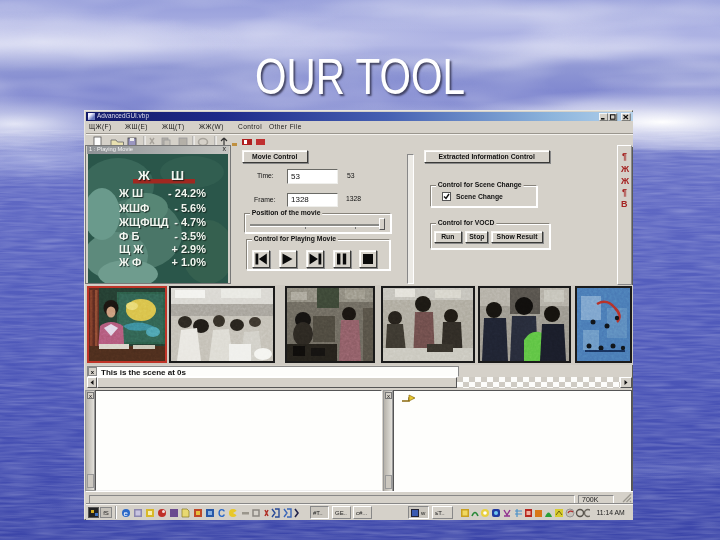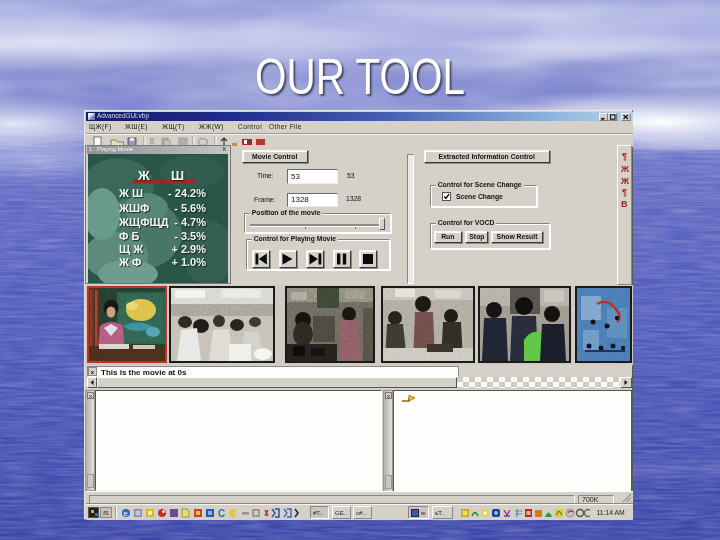--- a/index.html
+++ b/index.html
@@ -363,21 +363,21 @@
             <circle cx="36" cy="58" r="2.5"></circle>
             <circle cx="46" cy="60" r="2.2"></circle>
         </g>
         <rect x="8" y="62" width="40" height="2" fill="#16305a"></rect>
         <rect width="53" height="73" filter="url(#gr)" opacity=".3" style="mix-blend-mode:overlay"></rect>
       </svg>
     </div>
   </div>
   <div id="label0">
       <span style="position:absolute;left:0px;top:0px;width:9px;height:9px;background:#d5d1c9;border:1px solid #888;font-size:6px;line-height:8px;text-align:center;color:#111;">x</span>
-      <i style="left:13px;transform:scale(1);">This is the movie at 0s</i>
+      <i style="left:13px;transform:scale(1);">This is the scene at 0s</i>
     </div>
   <div id="hscroll">
     <div style="position:absolute;left:0;top:0;width:10px;height:11px;background:#d5d1c9;border:1px solid;border-color:#fff #555 #555 #fff;">
       <svg width="8" height="9">
           <path d="M5.5 2 L2.5 4.5 L5.5 7 Z" fill="#111"></path>
         </svg>
     </div>
     <div style="position:absolute;left:10px;top:0;width:360px;height:11px;background:#d5d1c9;border:1px solid;border-color:#fff #555 #555 #fff;"></div>
     <div style="position:absolute;left:370px;top:0;width:163px;height:11px;background:repeating-conic-gradient(#fcfcfa 0% 25%, #cfcbc3 0% 50%) 0 0/12px 10px;"></div>
     <div style="position:absolute;left:533px;top:0;width:12px;height:11px;background:#d5d1c9;border:1px solid;border-color:#fff #555 #555 #fff;">

